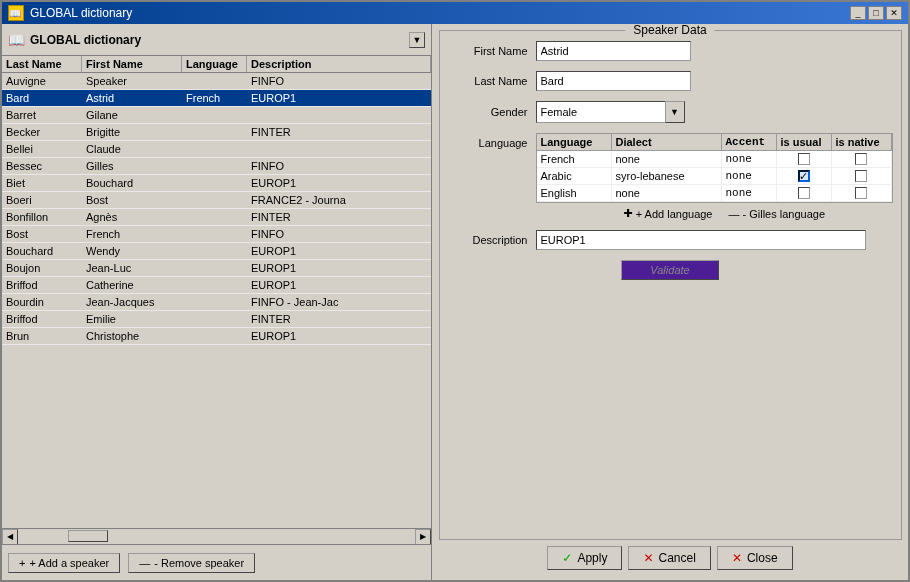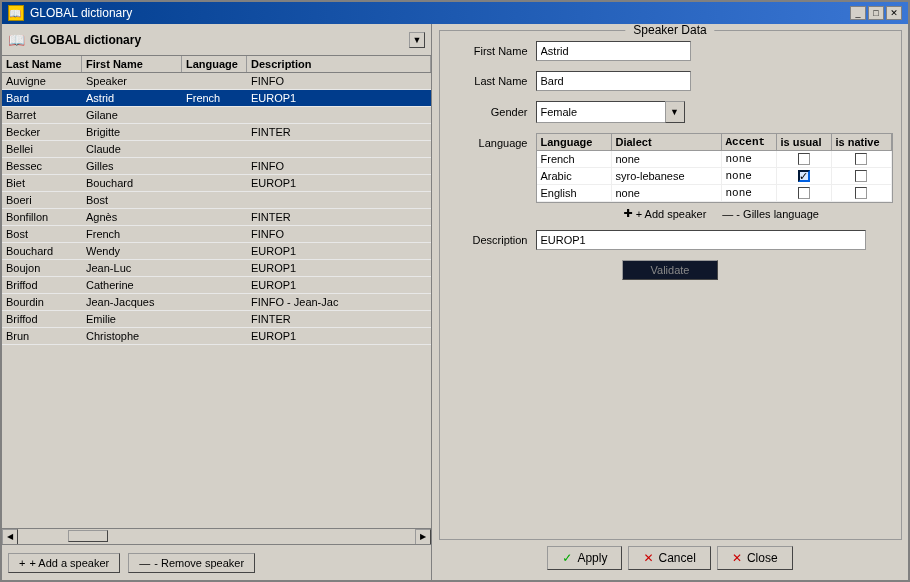--- a/index.html
+++ b/index.html
@@ -374,27 +374,28 @@
       font-size: 12px;
       cursor: pointer;
       display: flex;
       align-items: center;
       gap: 5px;
       min-width: 70px;
       justify-content: center;
     }
 
     .validate-btn {
-      background: #0f172a;
+      background: #4c1d95;
       border: 1px outset #999;
       padding: 3px 28px;
       font-size: 11px;
       cursor: pointer;
       color: #888;
       align-self: center;
+      font-style: italic;
     }
 
     .validate-row {
       display: flex;
       justify-content: center;
     }
 
     .checkmark { color: #00aa00; }
     .crossmark { color: #cc0000; }
 
@@ -507,20 +508,21 @@
             <div class="table-row">
       <div class="table-cell col-last">Biet</div>
       <div class="table-cell col-first">Bouchard</div>
       <div class="table-cell col-lang"></div>
       <div class="table-cell col-desc">EUROP1</div>
     </div>
             <div class="table-row">
       <div class="table-cell col-last">Boeri</div>
       <div class="table-cell col-first">Bost</div>
       <div class="table-cell col-lang"></div>
+      <div class="table-cell col-desc">FRANCE2 - Journa</div>
     </div>
             <div class="table-row">
       <div class="table-cell col-last">Bonfillon</div>
       <div class="table-cell col-first">Agnès</div>
       <div class="table-cell col-lang"></div>
       <div class="table-cell col-desc">FINTER</div>
     </div>
             <div class="table-row">
       <div class="table-cell col-last">Bost</div>
       <div class="table-cell col-first">French</div>
@@ -652,21 +654,21 @@
                   <div class="lang-checkbox"></div>
                 </div>
                 <div class="lang-cell lc5 lang-check-cell">
                   <div class="lang-checkbox"></div>
                 </div>
               </div>
             </div>
             <div class="lang-actions">
               <span class="lang-action-link">
                 <span>✚</span>
-                <span>+ Add speaker</span>
+                <span>+ Add language</span>
               </span>
               <span class="lang-action-link">
                 <span>—</span>
                 <span>- Gilles language</span>
               </span>
             </div>
           </div>
         </div>
 
         <div class="field-row">

